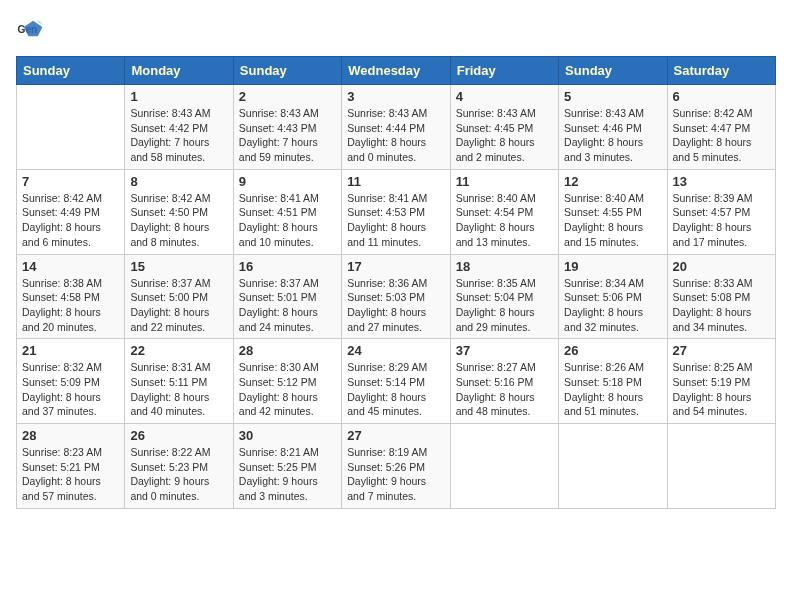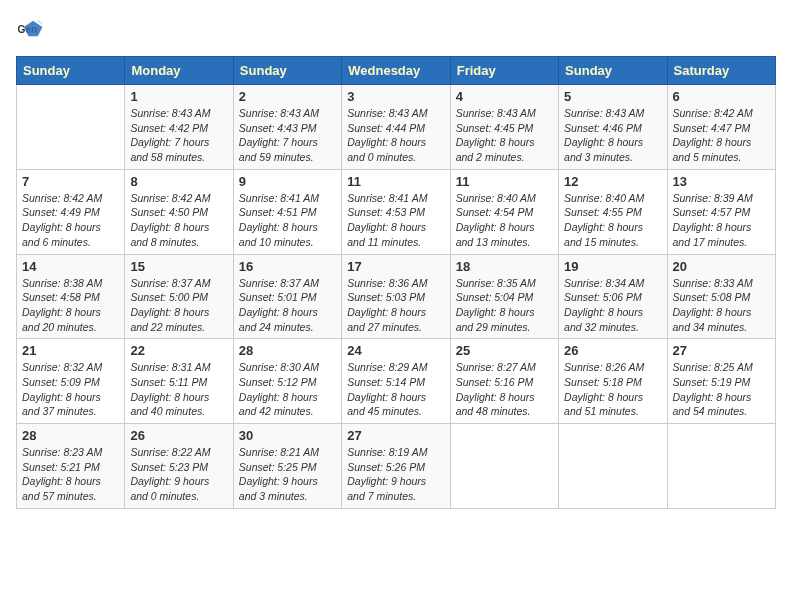--- a/index.html
+++ b/index.html
@@ -79,21 +79,20 @@
       font-size: 13px;
       font-weight: bold;
       color: #333;
       display: block;
       margin-bottom: 2px;
     }
     .day-info {
       color: #333;
       line-height: 1.4;
       font-size: 10.5px;
-      font-style: italic;
     }
     .empty-cell {
       background: #fff !important;
     }
   </style>
 </head>
 <body>
 
 <div class="header">
   <div class="logo">
@@ -225,21 +224,21 @@
         </td>
         <td>
           <span class="day-num">28</span>
           <div class="day-info">Sunrise: 8:30 AM<br>Sunset: 5:12 PM<br>Daylight: 8 hours<br>and 42 minutes.</div>
         </td>
         <td>
           <span class="day-num">24</span>
           <div class="day-info">Sunrise: 8:29 AM<br>Sunset: 5:14 PM<br>Daylight: 8 hours<br>and 45 minutes.</div>
         </td>
         <td>
-          <span class="day-num">25</span>
+          <span class="day-num">37</span>
           <div class="day-info">Sunrise: 8:27 AM<br>Sunset: 5:16 PM<br>Daylight: 8 hours<br>and 48 minutes.</div>
         </td>
         <td>
           <span class="day-num">26</span>
           <div class="day-info">Sunrise: 8:26 AM<br>Sunset: 5:18 PM<br>Daylight: 8 hours<br>and 51 minutes.</div>
         </td>
         <td>
           <span class="day-num">27</span>
           <div class="day-info">Sunrise: 8:25 AM<br>Sunset: 5:19 PM<br>Daylight: 8 hours<br>and 54 minutes.</div>
         </td>

